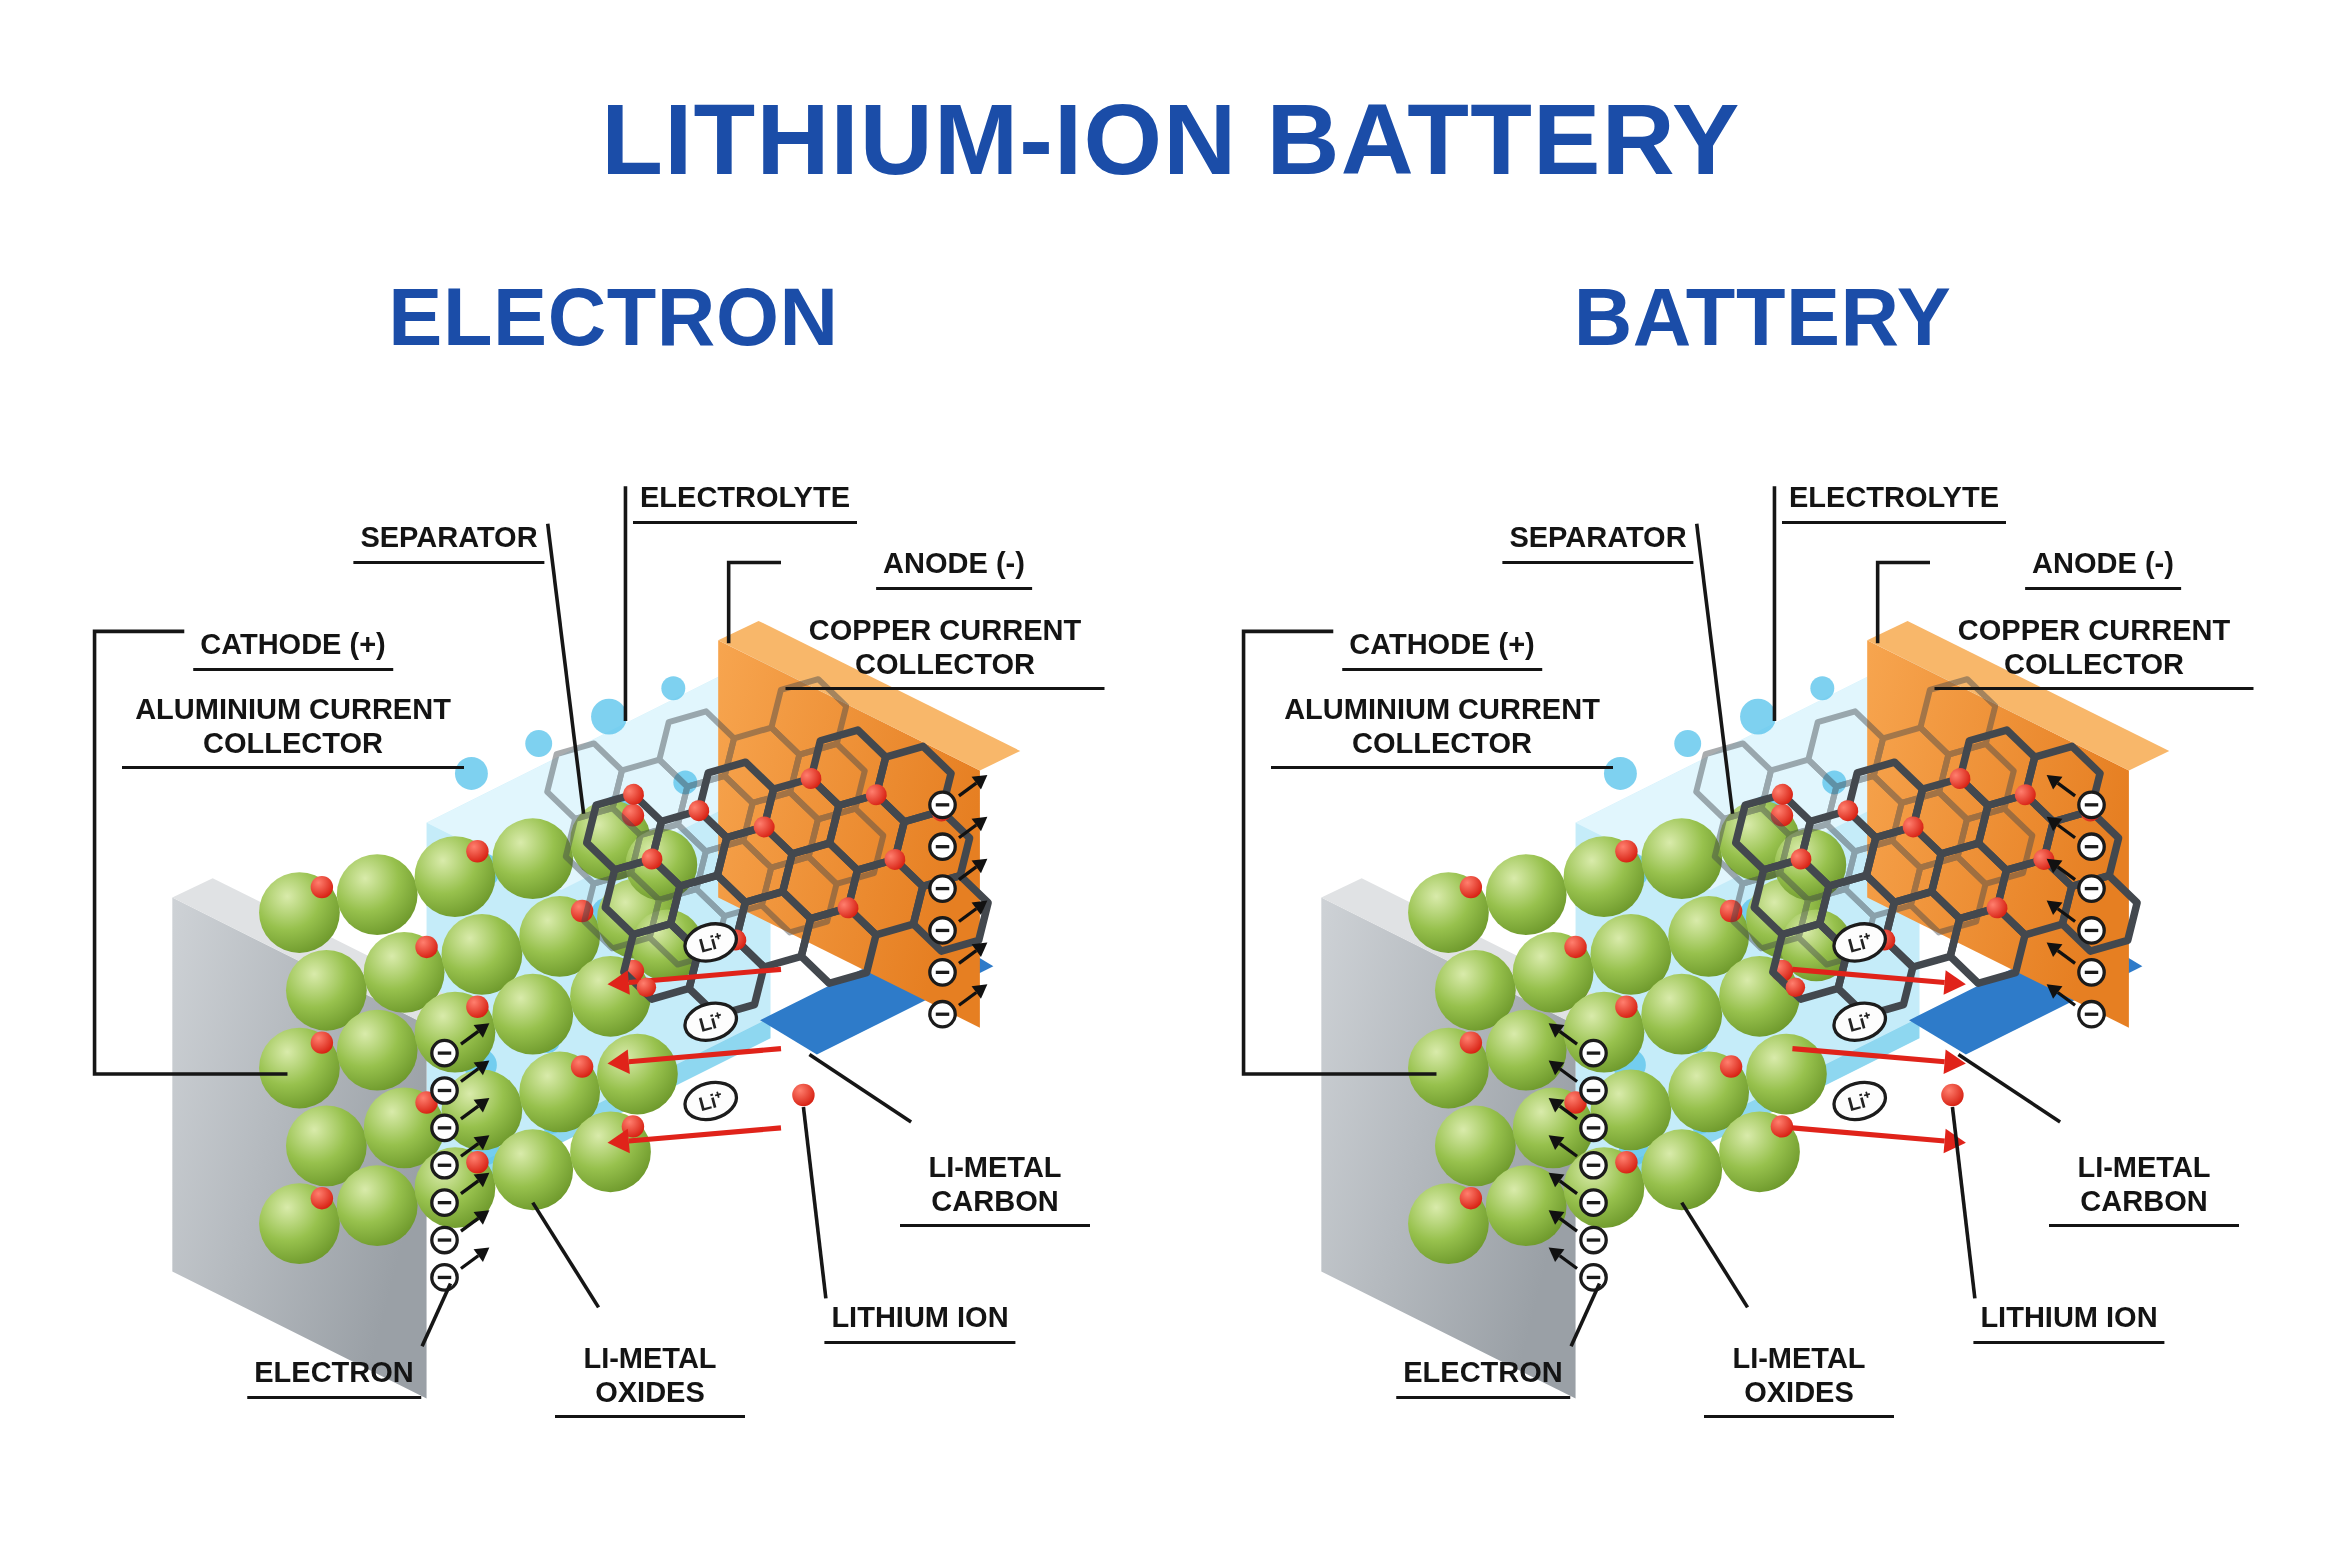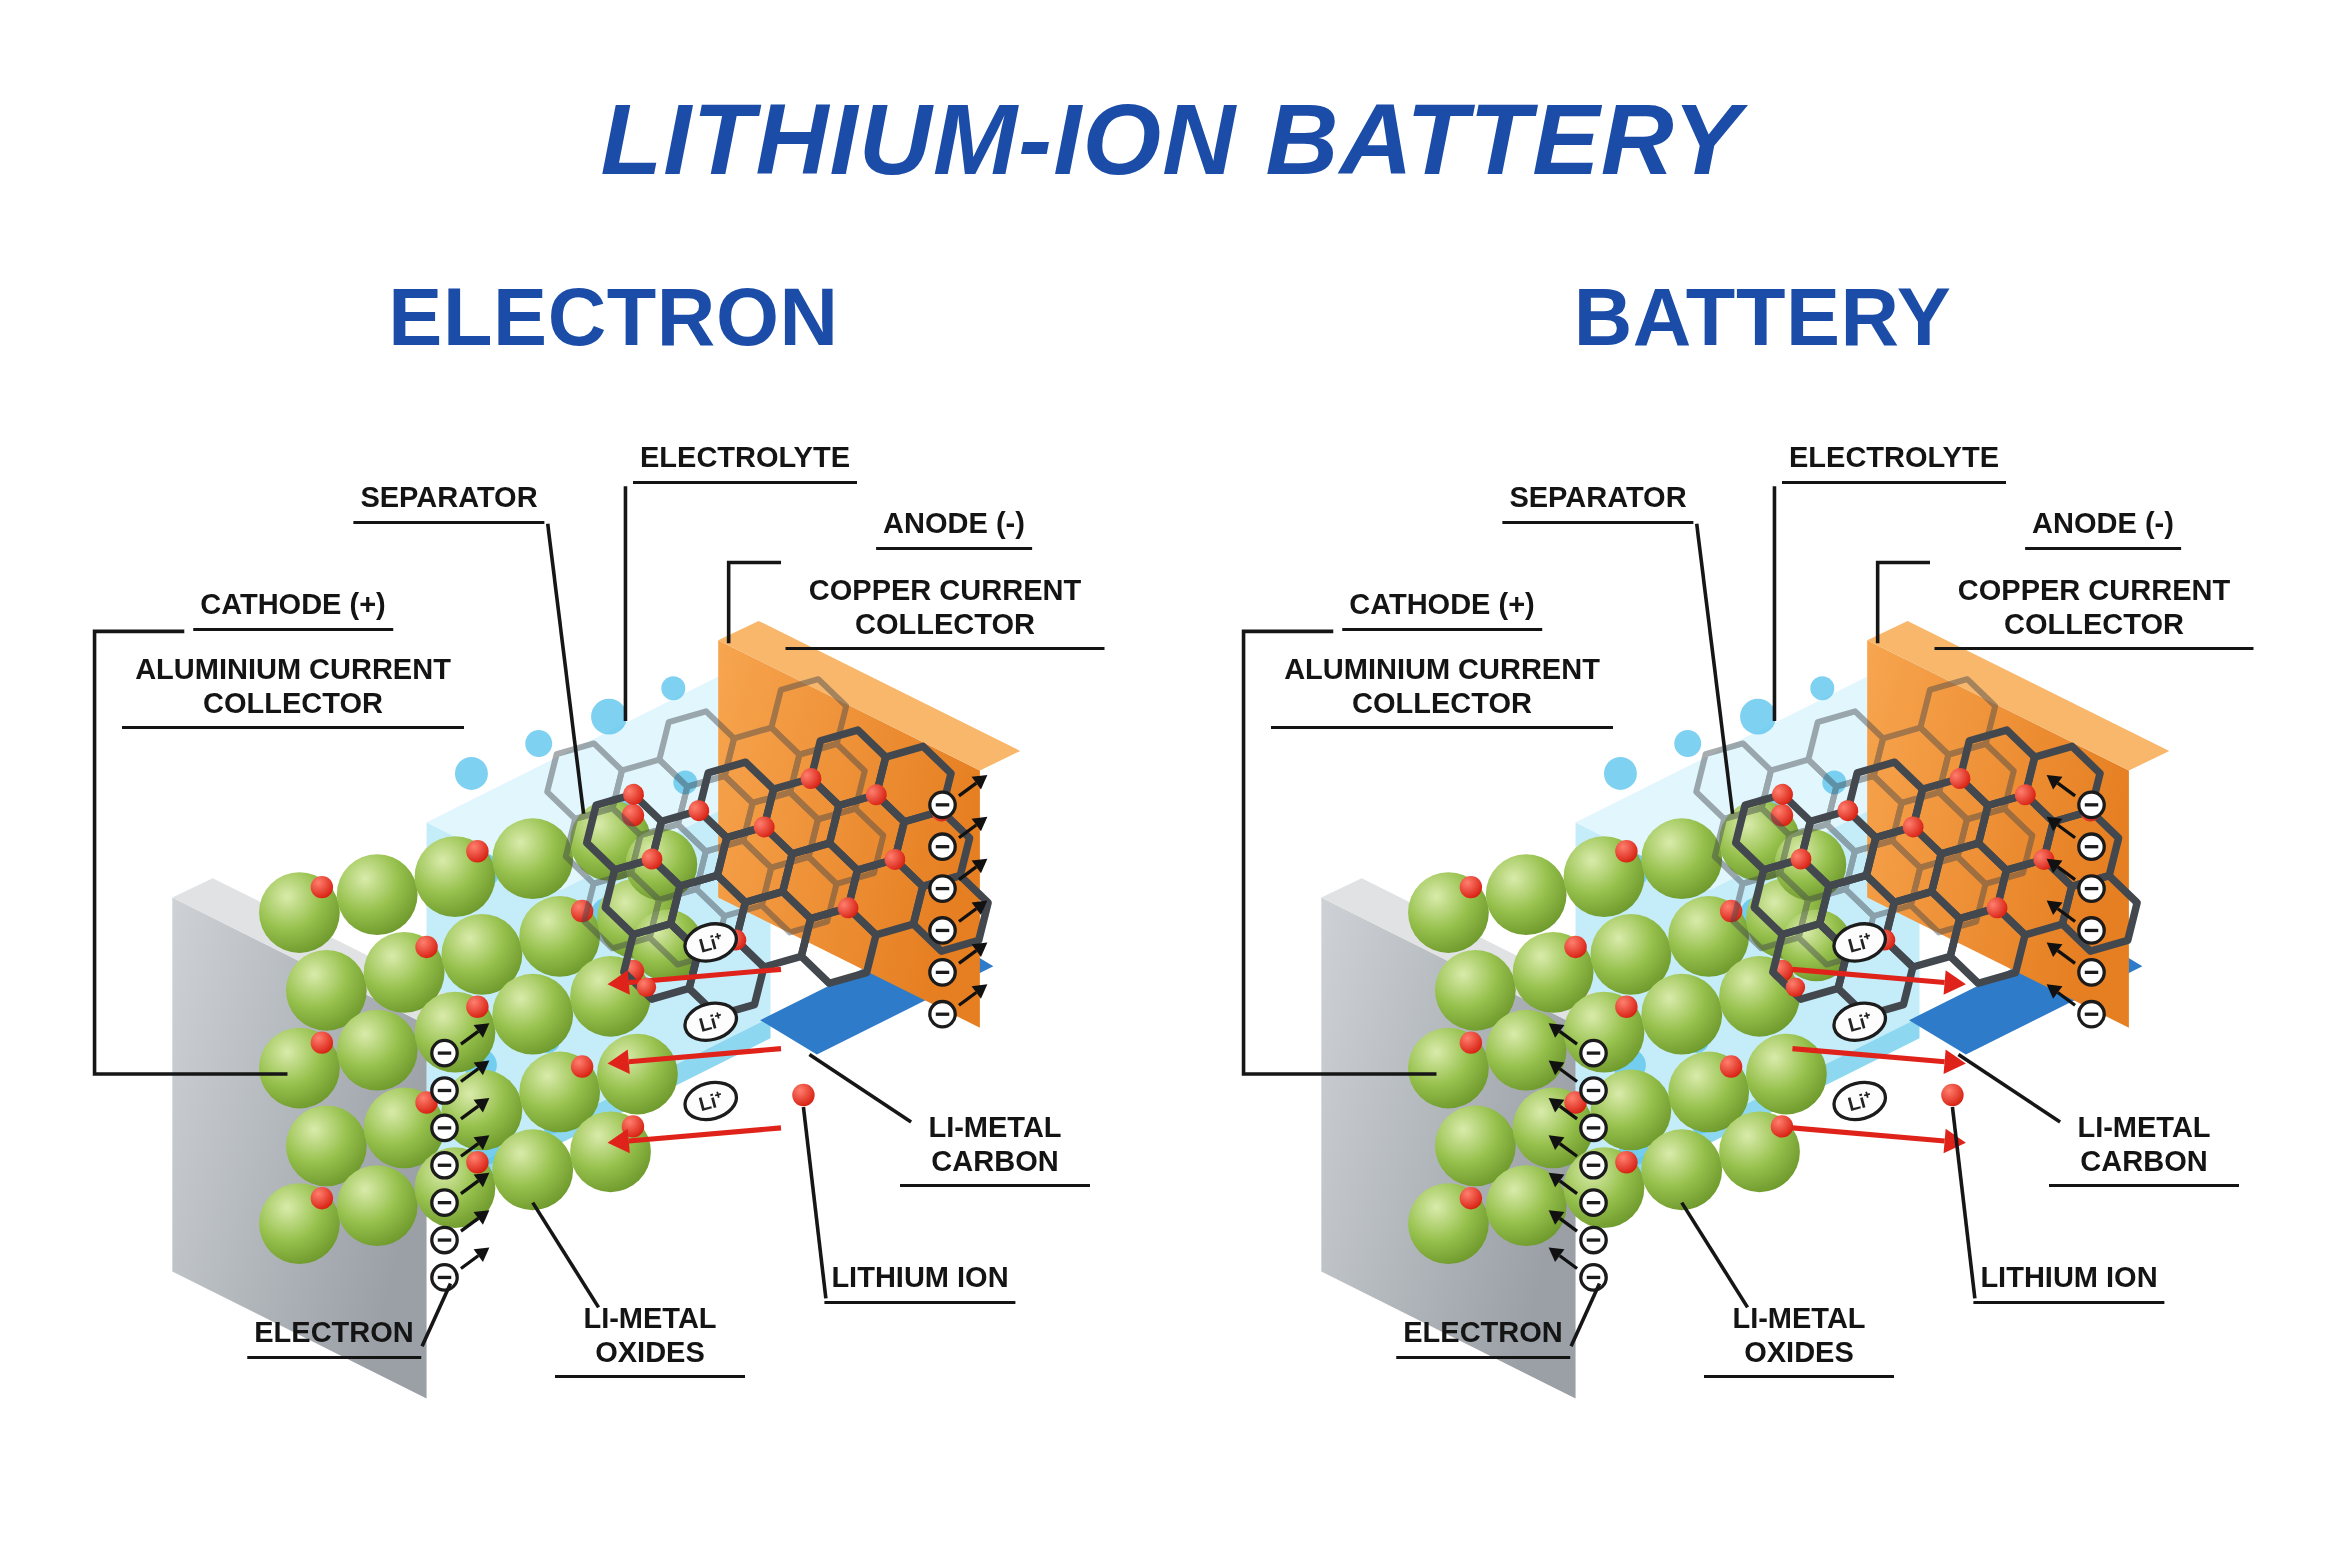--- a/index.html
+++ b/index.html
@@ -2,32 +2,32 @@
 <html style="font-size:9.4px"><head>
 <meta charset="utf-8">
 <style>
   html,body{margin:0;padding:0}
   body{
     position:relative;width:2342px;height:1561px;background:#ffffff;
     font-family:"Liberation Sans",sans-serif;overflow:hidden;
   }
   .title{
     position:absolute;left:0;top:82px;width:100%;text-align:center;
-    font-size:101px;font-weight:bold;color:var(--blue,#1b4da8);letter-spacing:1.2px;font-style:italic;
+    font-size:101px;font-weight:bold;color:var(--blue,#1b4da8);letter-spacing:1.2px;
   }
   .heading{
     position:absolute;width:1047px;text-align:center;
     font-size:81px;font-weight:bold;color:var(--blue,#1b4da8);letter-spacing:0.6px;
   }
   .panel{position:absolute;width:1047px;height:1002px}
   .panel svg{position:absolute;left:0;top:0;width:100%;height:100%;overflow:visible}
   .lbl{
     position:absolute;transform:translateX(-50%);
     font-weight:bold;font-size:29px;line-height:1.16;color:#141414;text-align:center;
-    border-bottom:3.5px solid #141414;padding:0 7px 5.9px;white-space:nowrap;
+    border-bottom:3.5px solid #141414;padding:0 7px 5.9px;white-space:nowrap;margin-top:40px;
   }
   .lbl.wrap{white-space:normal}
 </style>
 </head>
 <body style="--blue: #1b4da8;">
 
 <div class="title">LITHIUM-ION BATTERY</div>
 
 <div class="heading" style="left:90px;top:271px">ELECTRON</div>
 <div class="heading" style="left:1239px;top:271px">BATTERY</div>

